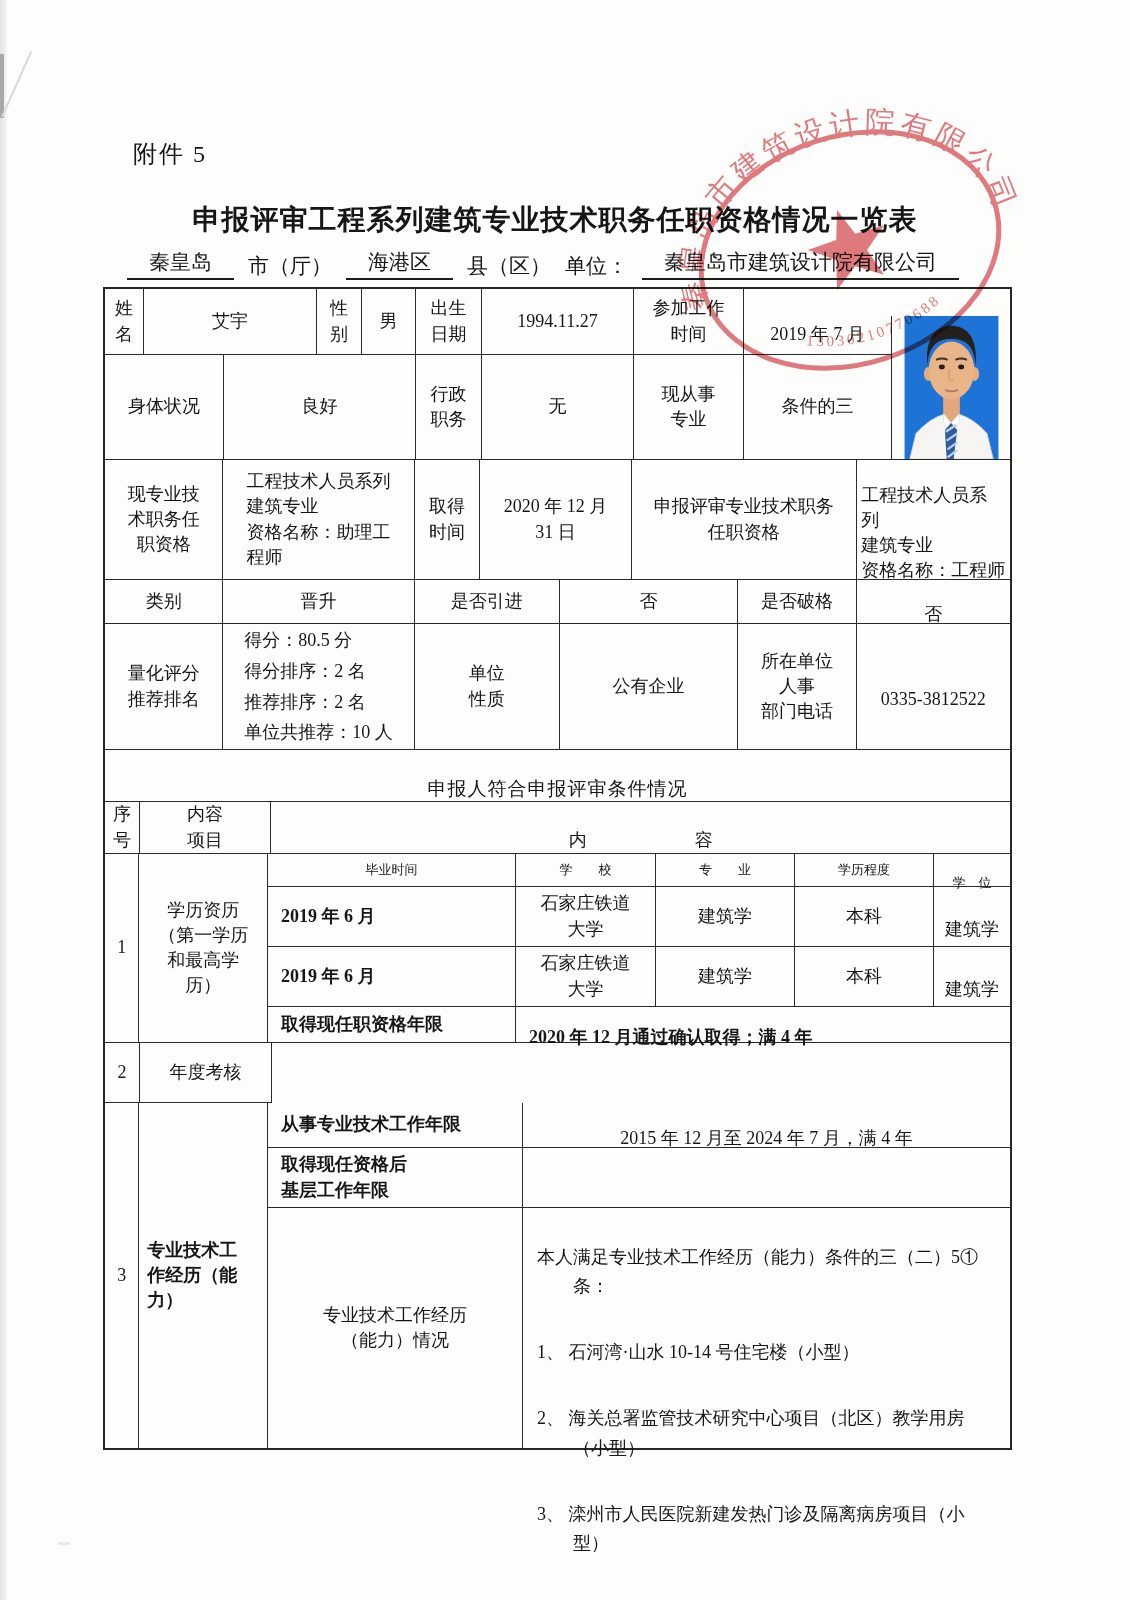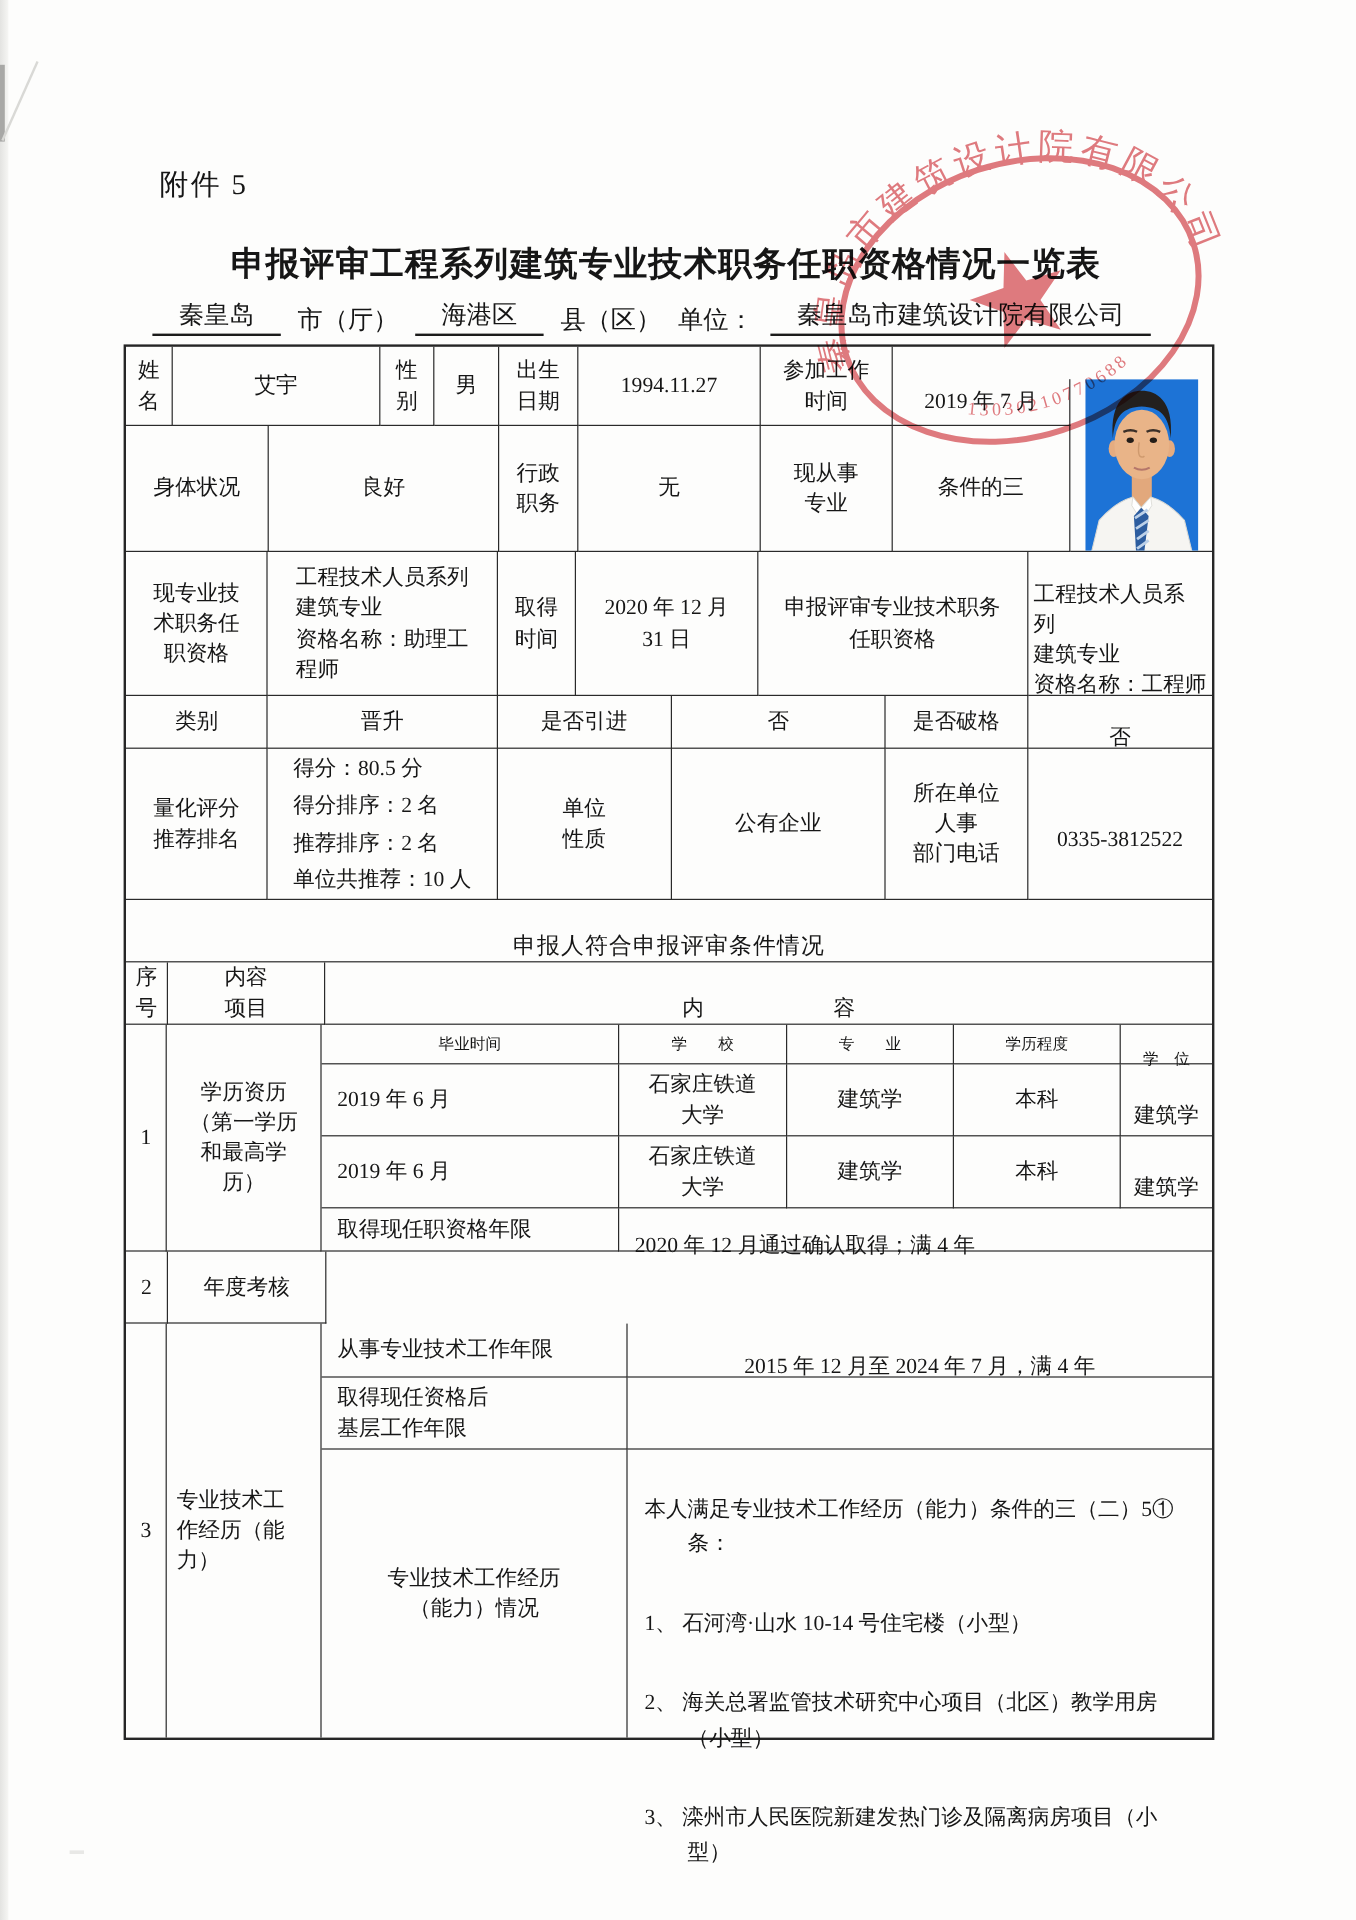--- a/index.html
+++ b/index.html
@@ -22,21 +22,21 @@
   .sub-line > span { margin:0 7px; }
   .u { border-bottom:2px solid #1b1b1b; padding:0 22px 2px; }
 
   
   .tbl { position:absolute; left:103px; top:287px; width:909px; border:2px solid #262626; background:transparent; }
   .row { display:flex; }
   .vstack { display:flex; flex-direction:column; }
   .cell { display:flex; flex-direction:column; justify-content:center; align-items:center;
     text-align:center; font-size:18px; line-height:1.4; white-space:pre-line;
     border-right:1.5px solid #2a2a2a; border-bottom:1.5px solid #2a2a2a; padding:2px 4px; }
-  .cell.tl { align-items:flex-start; text-align:left; padding-left:13px; padding-right:10px; }
+  .cell.tl { align-items:flex-start; text-align:left; padding-left:13px; padding-right:10px;font-weight:bold; }
   .cell.br0 { border-right:none;margin-top:27px; }
   .cell.bb0 { border-bottom:none; }
   .blk { text-align:left; white-space:pre-line; display:inline-block; }
   .q-blk { line-height:1.72; }
   .fs17 { font-size:13px; }
   .banner { font-size:19px; letter-spacing:1px; }
   .exp-wrap { justify-content:flex-start; padding:8px 14px;gap:37px; }
   .exp-line { padding-left:2em; text-indent:-2em; line-height:1.62; width:100%; text-align:left; }
   .yr-content { line-height:1.95; padding:4px 14px; }
 

